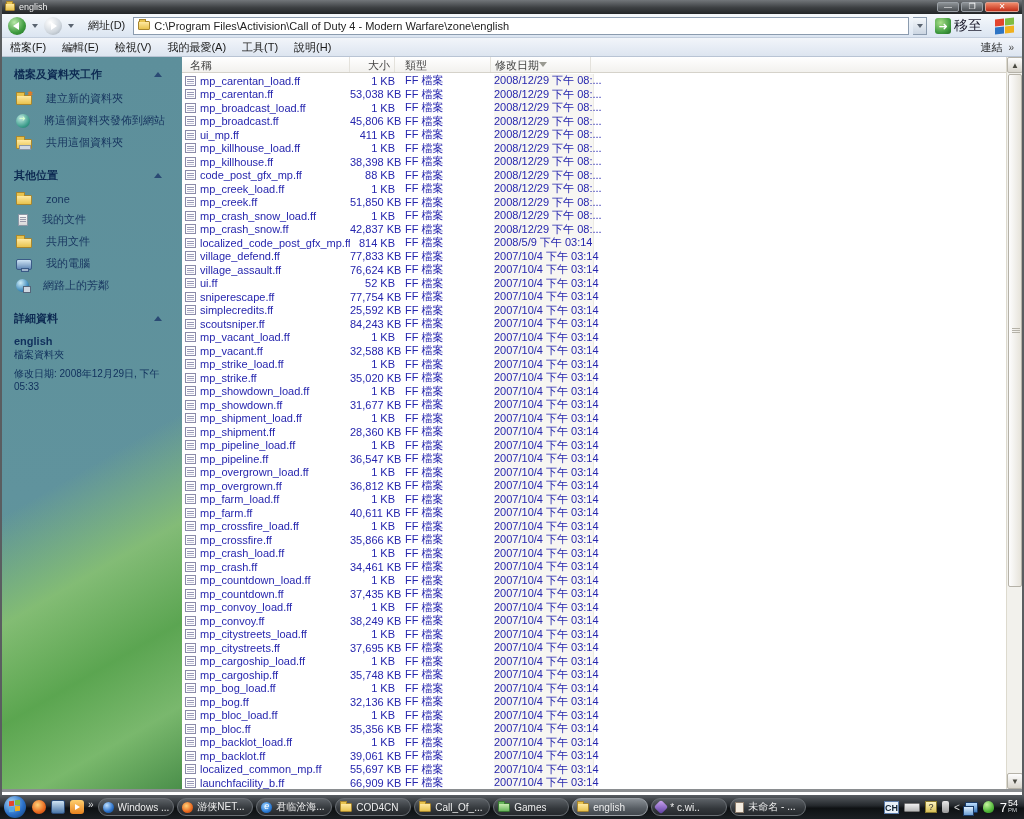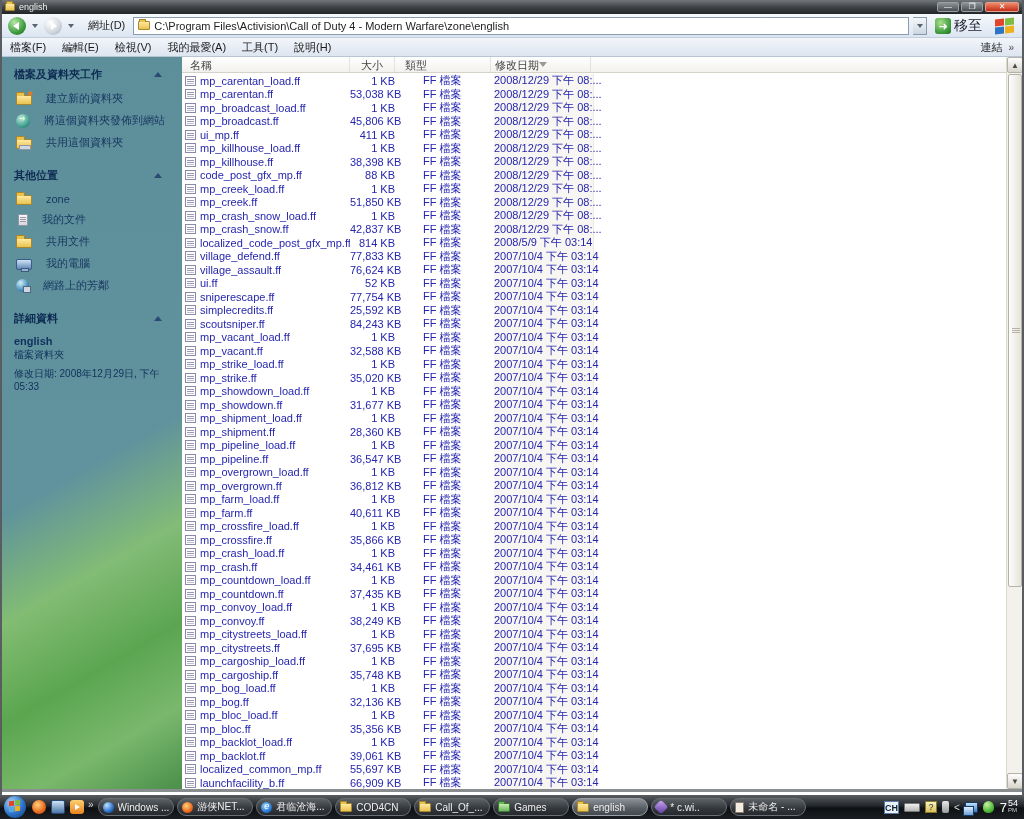--- a/index.html
+++ b/index.html
@@ -108,37 +108,37 @@
   .si.network-icon::after { content:''; position:absolute; right:-2px; bottom:-1px; width:6px; height:5px;
     background:#cfd8e2; border:1px solid #55657a; }
 
   
   .filepane { flex:1; position:relative; background:#fff; overflow:hidden; }
   .listheader { position:absolute; left:0; top:0; right:16px; height:16px;
     background:linear-gradient(#ffffff,#f2f1ee); border-bottom:1px solid #d5d2ca;
     display:flex; font-size:11px; color:#444; }
   .hcell { position:relative; line-height:16px; padding:0 4px; border-right:1px solid #e4e2dc; }
   .hc-name { width:168px; padding-left:8px; }
-  .hc-size { width:45px; text-align:center; }
+  .hc-size { width:45px; text-align:right; }
   .hc-type { width:96px; padding-left:10px; }
   .hc-date { width:100px; display:flex; align-items:center; }
   .sortarrow { width:0; height:0; border-left:4px solid transparent; border-right:4px solid transparent;
     border-top:5px solid #9a9a92; }
   .rows { position:absolute; left:0; top:17px; right:16px; bottom:0; overflow:hidden; }
   .datecolbg { position:absolute; top:0; bottom:0; left:312px; width:100px; background:#f7f6f2;
     border-right:1px solid #eceae4; }
   .row { position:relative; display:flex; align-items:center; height:13.5px; font-size:11px;
     color:#2626ae; white-space:nowrap; }
   .ficon { width:11px; height:10px; margin:0 4px 0 3px; background:#fdfdfd; border:1px solid #8a8aa8;
     flex:0 0 auto; position:relative; }
   .ficon::after { content:''; position:absolute; left:1px; top:2px; width:7px; height:1px;
     background:#9a9ab8; box-shadow:0 2px 0 #9a9ab8, 0 4px 0 #c0c0d4; }
   .fname { width:150px; overflow:hidden; }
   .fsize { width:45px; text-align:right; }
-  .ftype { width:96px; padding-left:28px; }
+  .ftype { width:96px; padding-left:10px; }
   .fdate { width:100px; padding-left:3px;text-align:center; }
 
   
   .vscroll { position:absolute; right:0; top:0; bottom:0; width:16px; background:#f2f1ec;
     border-left:1px solid #dddace; }
   .sbtn { position:absolute; left:0; width:16px; height:16px; background:linear-gradient(#fdfdfd,#d8d5cc);
     border:1px solid #b5b2a8; border-radius:2px; color:#4a4a42; font-size:8px; text-align:center; line-height:15px; }
   .sbtn.up { top:0; } .sbtn.down { bottom:0; }
   .sthumb { position:absolute; left:1px; width:14px; top:17px; height:513px;
     background:linear-gradient(90deg,#fdfdfd,#e6e3da); border:1px solid #b5b2a8; border-radius:2px; }

